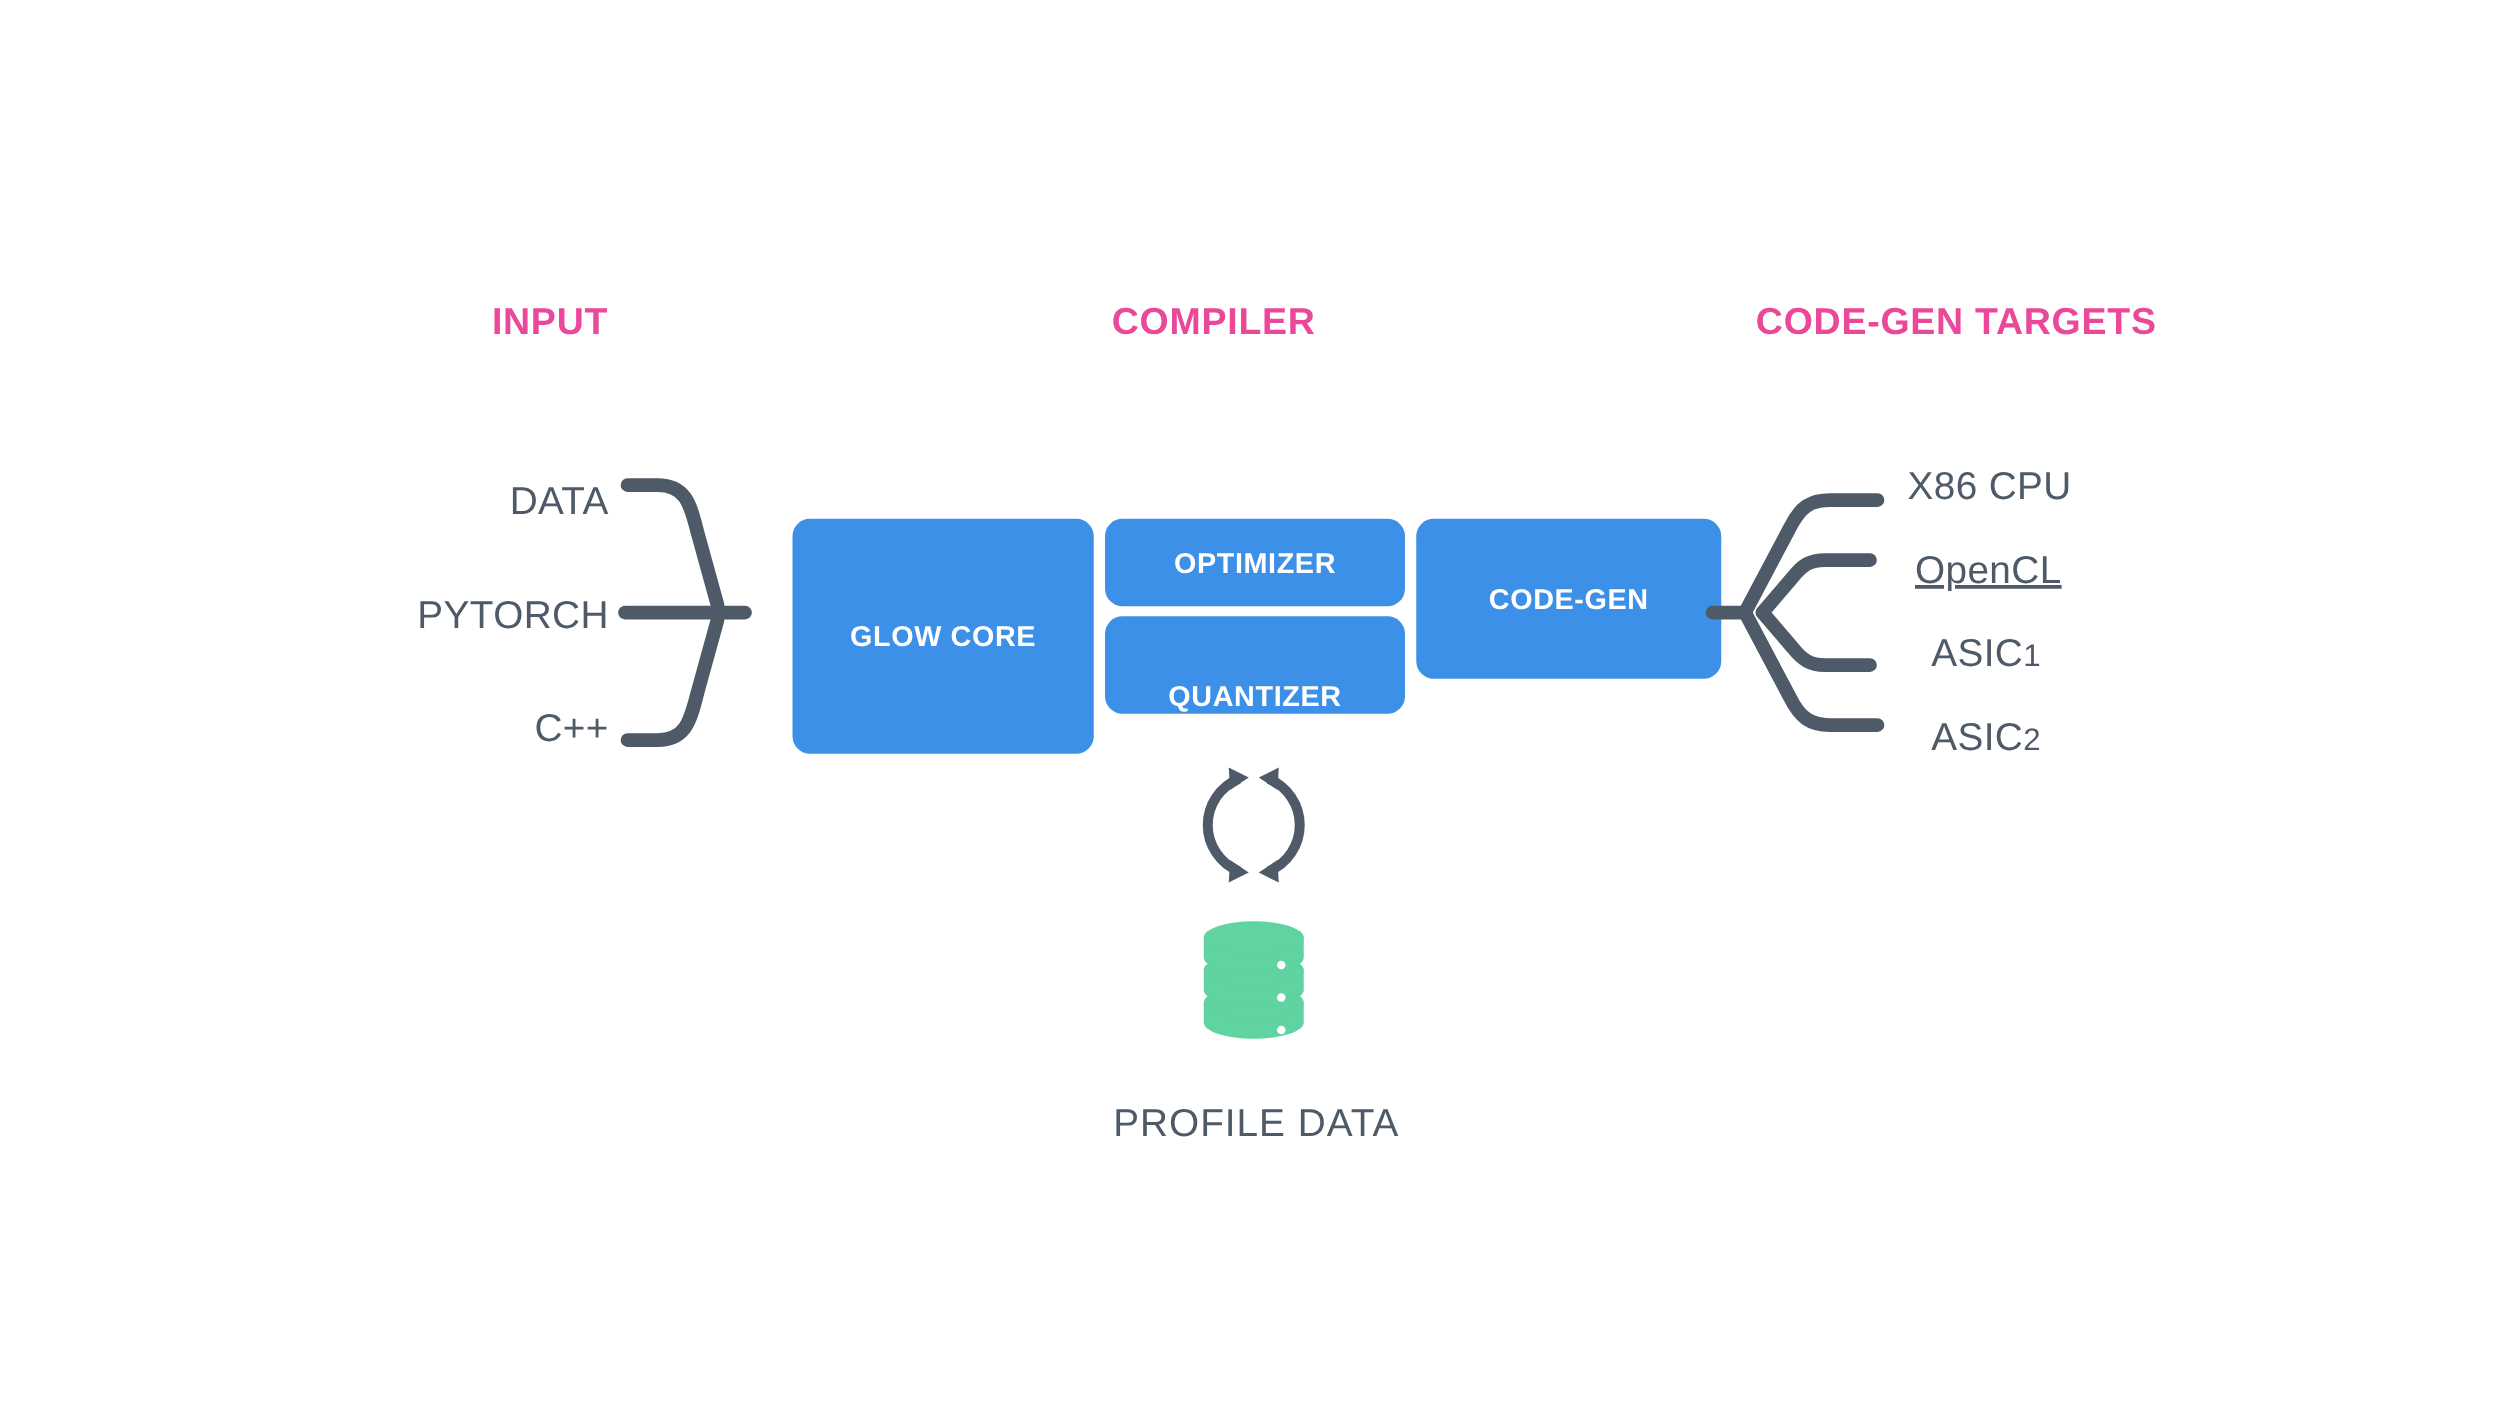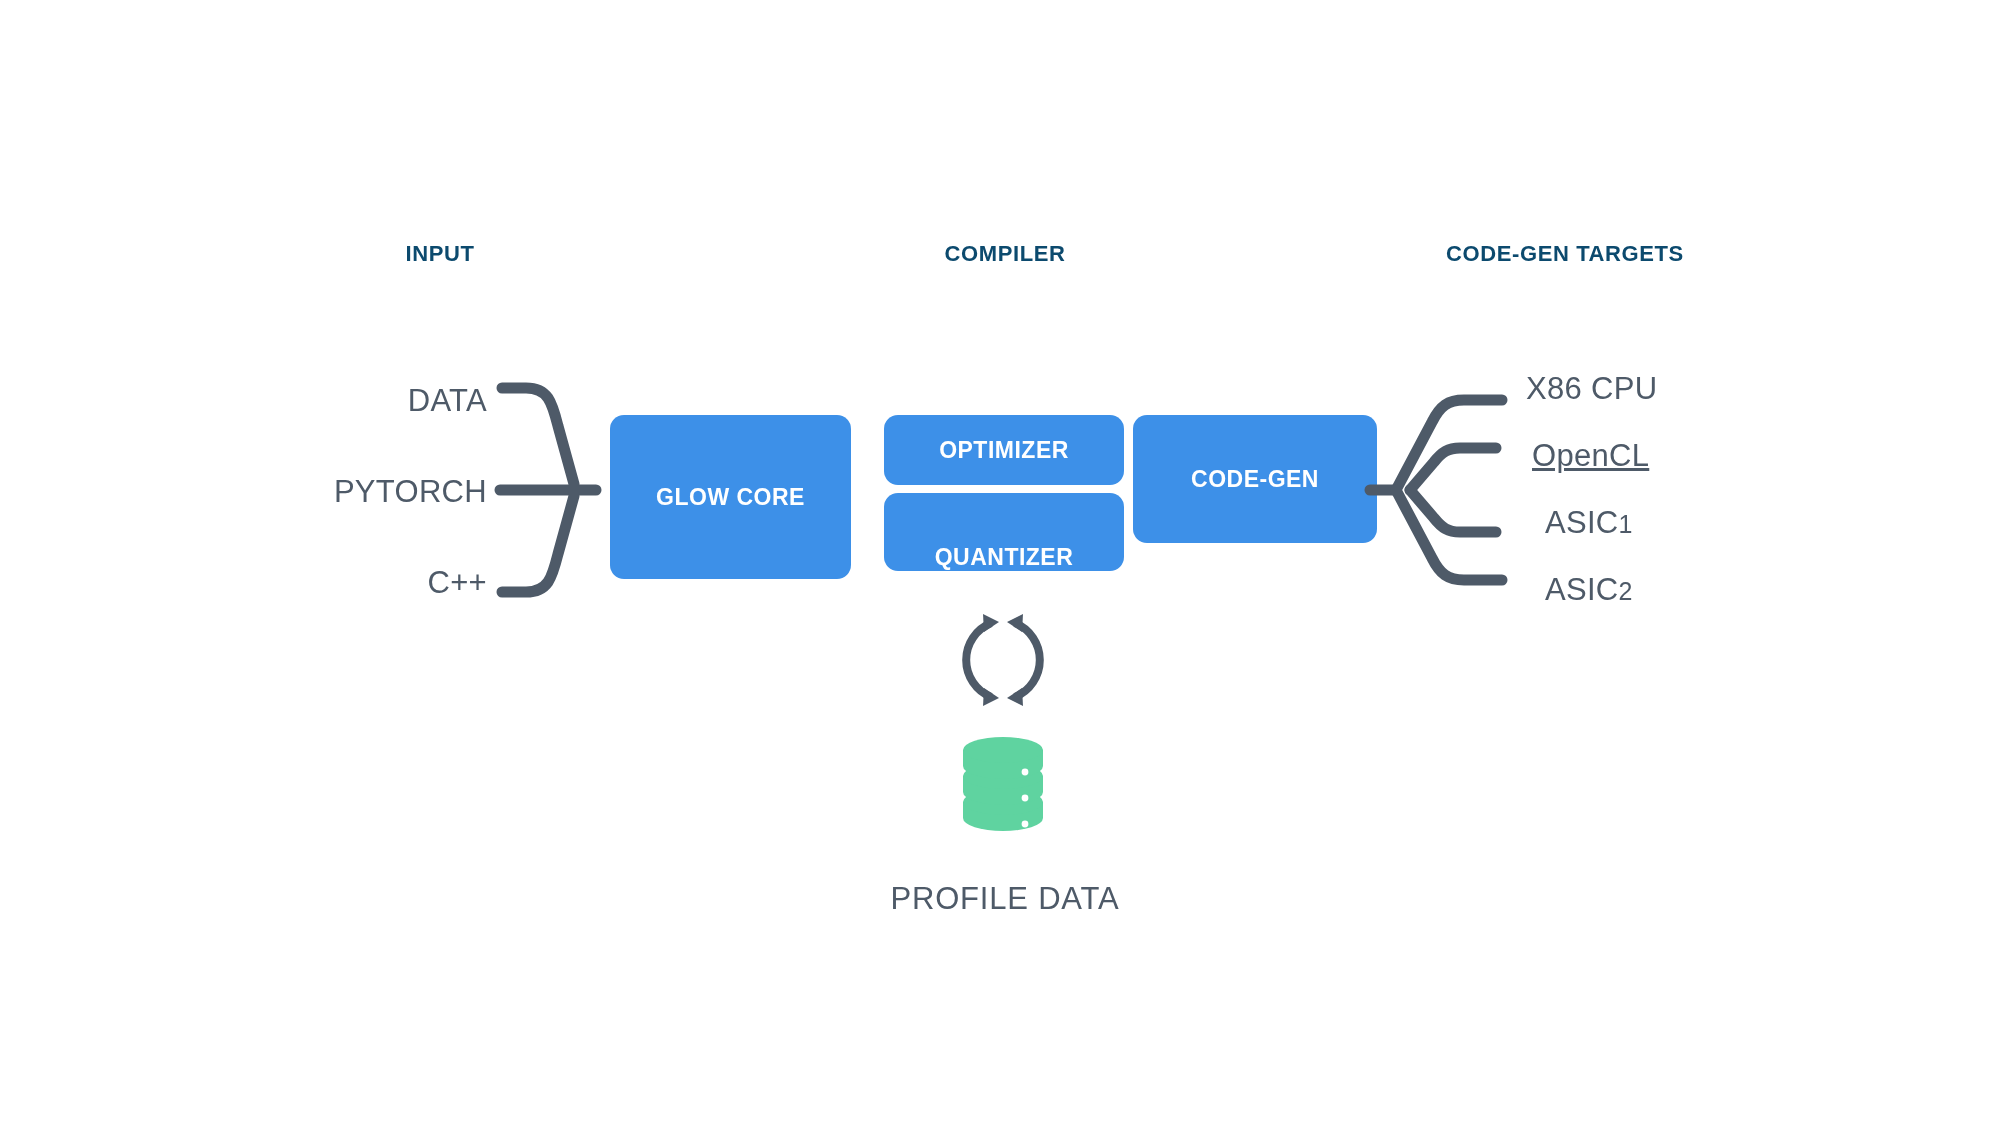--- a/index.html
+++ b/index.html
@@ -18,29 +18,29 @@
     width: 2000px;
     height: 1125px;
     background: #ffffff;
   }
 
   
   .col-header {
     position: absolute;
     font-family: "Liberation Sans", sans-serif;
     font-weight: bold;
-    font-size: 22px;
+    font-size: 30px;
     letter-spacing: 0.6px;
-    color: #0c4a6e;
+    color: #ec4899;
     white-space: nowrap;
     text-align: center;
     transform: translateX(-50%);
   }
   #hdr-input    { left: 440px;  top: 241px; }
-  #hdr-compiler { left: 1005px; top: 241px; }
+  #hdr-compiler { left: 971px; top: 241px; }
   #hdr-targets  { left: 1565px; top: 241px; }
 
   
   .side-label {
     position: absolute;
     font-family: "Liberation Sans", sans-serif;
     font-weight: normal;
     font-size: 31px;
     color: #4e5a68;
     white-space: nowrap;
@@ -69,21 +69,21 @@
     align-items: center;
     justify-content: center;
     color: #ffffff;
     font-family: "Liberation Sans", sans-serif;
     font-weight: bold;
     font-size: 23px;
     letter-spacing: 0.5px;
     white-space: nowrap;
   }
   #box-glow-core {
-    left: 610px; top: 415px; width: 241px; height: 164px;
+    left: 634px; top: 415px; width: 241px; height: 188px;
   }
   #box-optimizer {
     left: 884px; top: 415px; width: 240px; height: 70px;
   }
   #box-quantizer {
     left: 884px; top: 493px; width: 240px; height: 78px; align-items: flex-end;
   }
   #box-code-gen {
     left: 1133px; top: 415px; width: 244px; height: 128px;
   }

